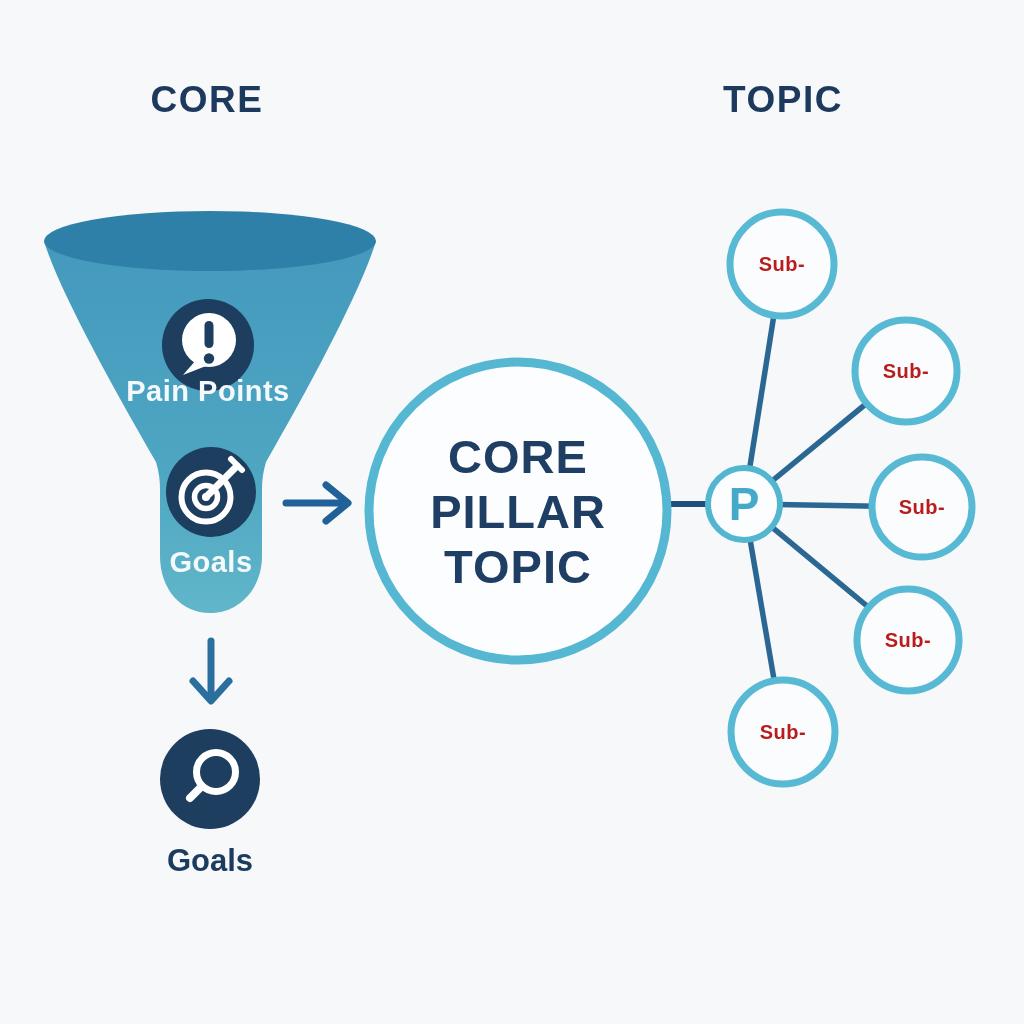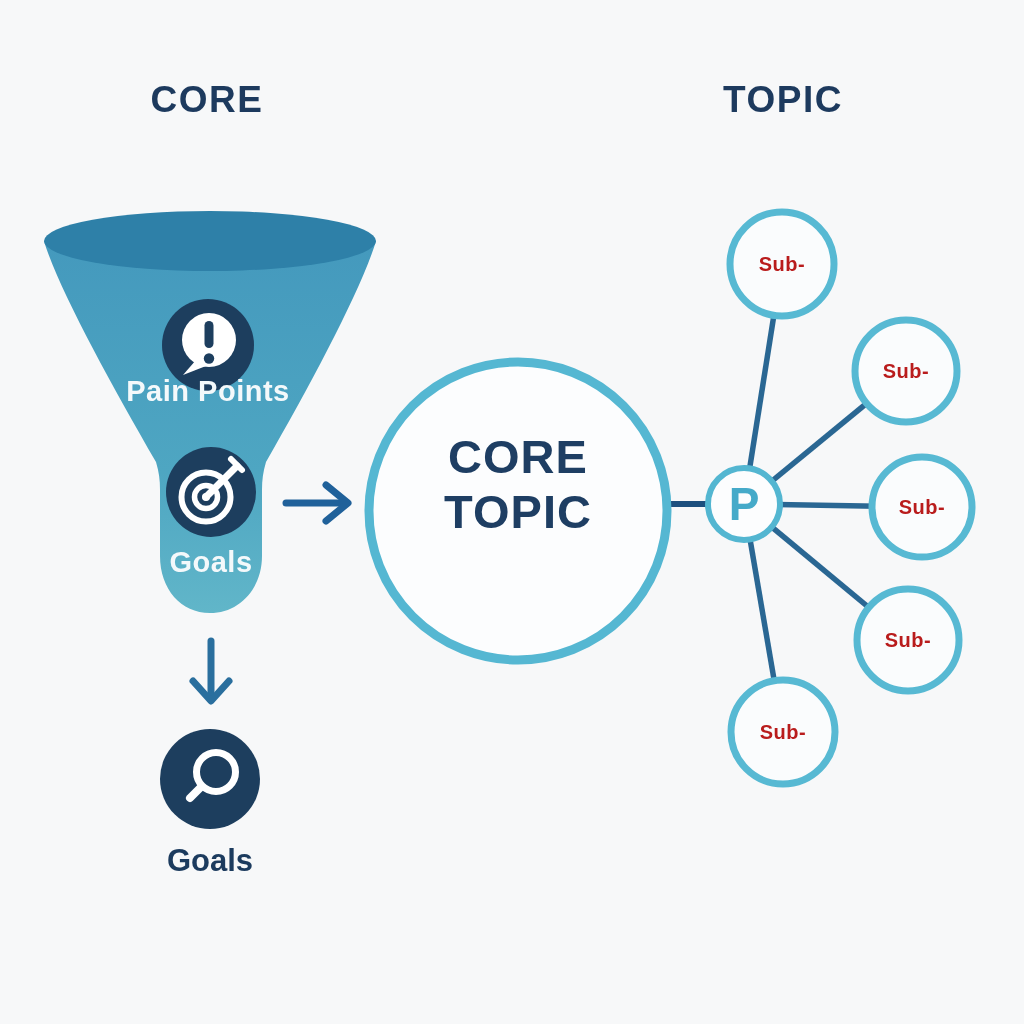--- a/index.html
+++ b/index.html
@@ -158,20 +158,21 @@
   <div class="label section-title" style="left:603px; top:76px; width:360px;">
     <div>TOPIC</div>
   </div>
 
   <div class="label funnel-label" style="left:58px; top:375px; width:300px;">Pain Points</div>
 
   <div class="label funnel-label" style="left:61px; top:546px; width:300px;">Goals</div>
 
   <div class="label core-text" style="left:368px; top:429px; width:300px;">
     <div>CORE</div>
+    <div>PILLAR</div>
     <div>TOPIC</div>
   </div>
 
   <div class="label p-label" style="left:708px; top:468px; width:72px; height:72px;">P</div>
 
   <div class="label sub-label" style="left:730px; top:212px; width:104px; height:104px;">Sub-</div>
   <div class="label sub-label" style="left:855px; top:320px; width:102px; height:102px;">Sub-</div>
   <div class="label sub-label" style="left:872px; top:457px; width:100px; height:100px;">Sub-</div>
   <div class="label sub-label" style="left:857px; top:589px; width:102px; height:102px;">Sub-</div>
   <div class="label sub-label" style="left:731px; top:680px; width:104px; height:104px;">Sub-</div>

